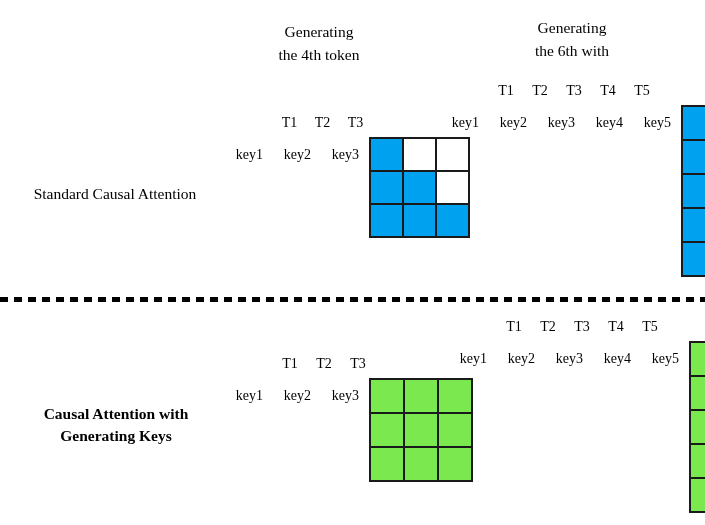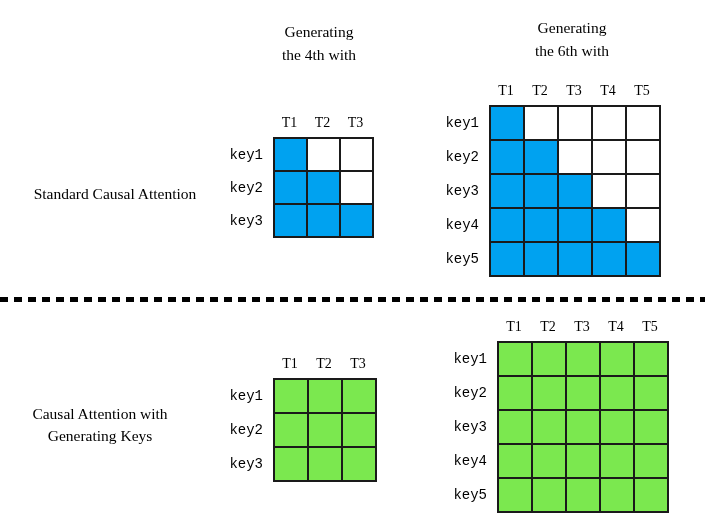--- a/index.html
+++ b/index.html
@@ -22,45 +22,45 @@
     left: 0; width: 705px; height: 5px;
     background: repeating-linear-gradient(to right,
       #000 0px, #000 8px, transparent 8px, transparent 14px);
   }
   .grid-block { position: absolute; }
   .g-header-row { display: flex; margin-bottom: 4px; }
   .g-col-header {
     text-align: center; font-size: 14px; line-height: 20px;
   }
   .g-body { display: flex; }
-  .g-labels { display: flex; flex-direction: column; margin-top: 1px; font-family: Liberation Mono, monospace; }
+  .g-labels { display: flex; flex-direction: row; margin-top: 1px; }
   .g-label {
     display: flex; align-items: center; justify-content: flex-end;
     padding-right: 10px; box-sizing: border-box;
     font-size: 14px;
   }
   .g-matrix { display: grid; border: 1px solid #1a1a1a; }
   .g-cell { box-sizing: border-box; border: 1px solid #1a1a1a; }
 </style>
 </head>
 <body>
 
 <div class="abs title" style="left:239px; top:20px; width:160px;">
   <div>Generating</div>
-  <div>the 4th with</div>
+  <div>the 4th token</div>
 </div>
 
 <div class="abs title" style="left:487px; top:16px; width:170px;">
   <div>Generating</div>
   <div>the 6th with</div>
 </div>
 
 <div class="abs side-label" style="left:5px; top:183px; width:220px;">Standard Causal Attention</div>
 
-<div class="abs side-label" style="left:0; top:403px; width:200px;">
+<div class="abs side-label" style="left:16px; top:403px; width:200px;font-weight:bold;">
   <div>Causal Attention with</div>
   <div>Generating Keys</div>
 </div>
 
 <div class="abs dashed-line" style="top:297px;"></div>
 
 <div class="grid-block" style="left:225px; top:113px;">
     <div class="g-header-row">
       <div style="width: 48px;"></div>
       <div class="g-col-header" style="width: 33px;">T1</div>

